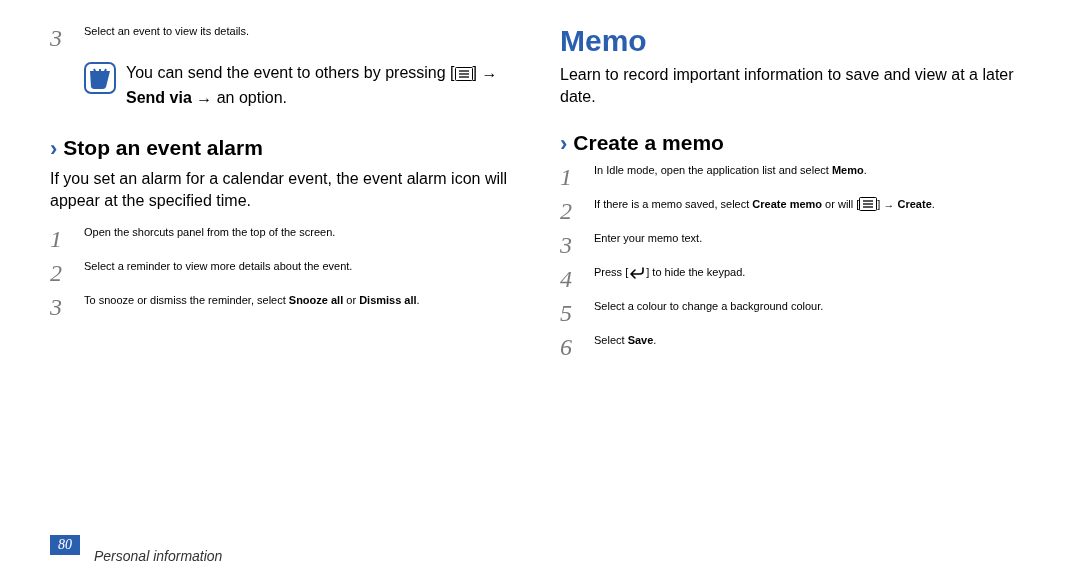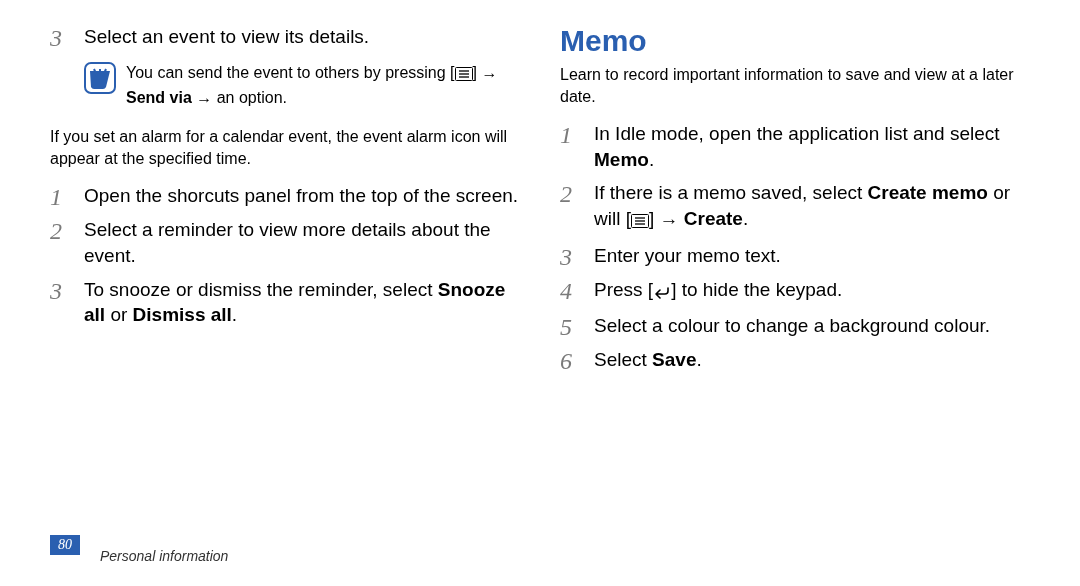--- a/index.html
+++ b/index.html
@@ -31,21 +31,21 @@
     font-style: italic;
     font-size: 24px;
     color: #7a7a7a;
     width: 34px;
     flex-shrink: 0;
     text-align: left;
     line-height: 1;
     padding-top: 2px;
   }
   .steptext {
-    font-size: 19px;
+    font-size: 11px;
     line-height: 1.35;
     flex: 1;
   }
   .note {
     display: flex;
     align-items: flex-start;
     margin: 4px 0 18px 34px;
     gap: 10px;
   }
   .note-icon-wrap {
@@ -81,21 +81,21 @@
     font-size: 30px;
     font-weight: bold;
     margin-bottom: 6px;
   }
   .footer {
     position: absolute;
     left: 50px;
     bottom: 22px;
     display: flex;
     align-items: center;
-    gap: 20px;
+    gap: 14px;
     font-size: 14px;
   }
   .pagenum-box {
     background: #2a5fb0;
     color: #fff;
     font-style: italic;
     font-family: Georgia, serif;
     padding: 2px 8px;
   }
   .footer .chapter {
@@ -132,20 +132,23 @@
       <div class="note-text">
         <span>You can send the event to others by pressing [</span><span class="icon-inline"><svg width="18" height="14" viewBox="0 0 18 14">
               <rect x="0.5" y="0.5" width="17" height="13" rx="1" fill="none" stroke="#000"></rect>
               <line x1="4" y1="4" x2="14" y2="4" stroke="#000" stroke-width="1.3"></line>
               <line x1="4" y1="7" x2="14" y2="7" stroke="#000" stroke-width="1.3"></line>
               <line x1="4" y1="10" x2="14" y2="10" stroke="#000" stroke-width="1.3"></line>
             </svg></span><span>] → </span><b>Send via</b><span> → an option.</span>
       </div>
     </div>
 
+    <h2 class="subhead">
+      <span class="chevron">›</span><span>Stop an event alarm</span>
+    </h2>
     <div class="subdesc">If you set an alarm for a calendar event, the event alarm icon will appear at the specified time.</div>
 
     <div class="step">
       <div class="stepnum">1</div>
       <div class="steptext">Open the shorcuts panel from the top of the screen.</div>
     </div>
 
     <div class="step">
       <div class="stepnum">2</div>
       <div class="steptext">Select a reminder to view more details about the event.</div>
@@ -158,20 +161,23 @@
       </div>
     </div>
 
   </div>
 
   <div class="col">
 
     <h1 class="sectiontitle">Memo</h1>
     <div class="subdesc">Learn to record important information to save and view at a later date.</div>
 
+    <h2 class="subhead">
+      <span class="chevron">›</span><span>Create a memo</span>
+    </h2>
 
     <div class="step">
       <div class="stepnum">1</div>
       <div class="steptext">
         <span>In Idle mode, open the application list and select </span><b>Memo</b><span>.</span>
       </div>
     </div>
 
     <div class="step">
       <div class="stepnum">2</div>

